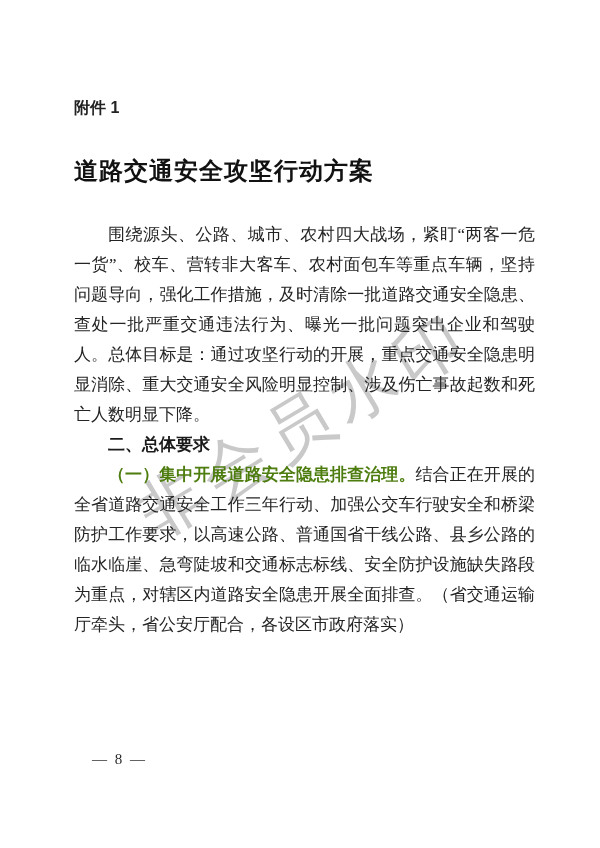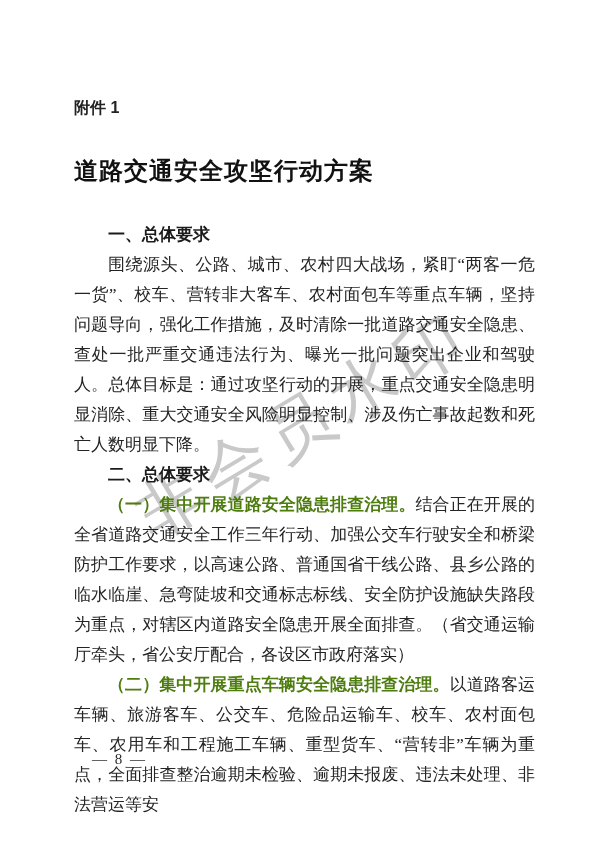--- a/index.html
+++ b/index.html
@@ -95,28 +95,26 @@
   <div class="watermark">非会员水印</div>
 
   <div class="content">
 
     <div class="attachment">附件 1</div>
 
     <div class="doc-title">道路交通安全攻坚行动方案</div>
 
     <div class="body-text">
 
-      <p class="sec-heading">一、总体要求</p>
 
       <p class="para"><span>围绕源头、公路、城市、农村四大战场，紧盯“两客一危一货”、校车、营转非大客车、农村面包车等重点车辆，坚持问题导向，强化工作措施，及时清除一批道路交通安全隐患、查处一批严重交通违法行为、曝光一批问题突出企业和驾驶人。总体目标是：通过攻坚行动的开展，重点交通安全隐患明显消除、重大交通安全风险明显控制、涉及伤亡事故起数和死亡人数明显下降。</span></p>
 
       <p class="sec-heading">二、总体要求</p>
 
       <p class="para"><span class="lead">（一）集中开展道路安全隐患排查治理。</span><span>结合正在开展的全省道路交通安全工作三年行动、加强公交车行驶安全和桥梁防护工作要求，以高速公路、普通国省干线公路、县乡公路的临水临崖、急弯陡坡和交通标志标线、安全防护设施缺失路段为重点，对辖区内道路安全隐患开展全面排查。（省交通运输厅牵头，省公安厅配合，各设区市政府落实）</span></p>
 
-      <p class="para"><span class="lead">（二）集中开展重点车辆安全隐患排查治理。</span><span>以道路客运车辆、旅游客车、公交车、危险品运输车、校车、农村面包车、农用车和工程施工车辆、重型货车、“营转非”车辆为重点，全面排查整治逾期未检验、逾期未报废、违法未处理、非法营运等安</span></p>
 
     </div>
   </div>
 
   <div class="page-number">— 8 —</div>
 
 </div>
 
 </body></html>

